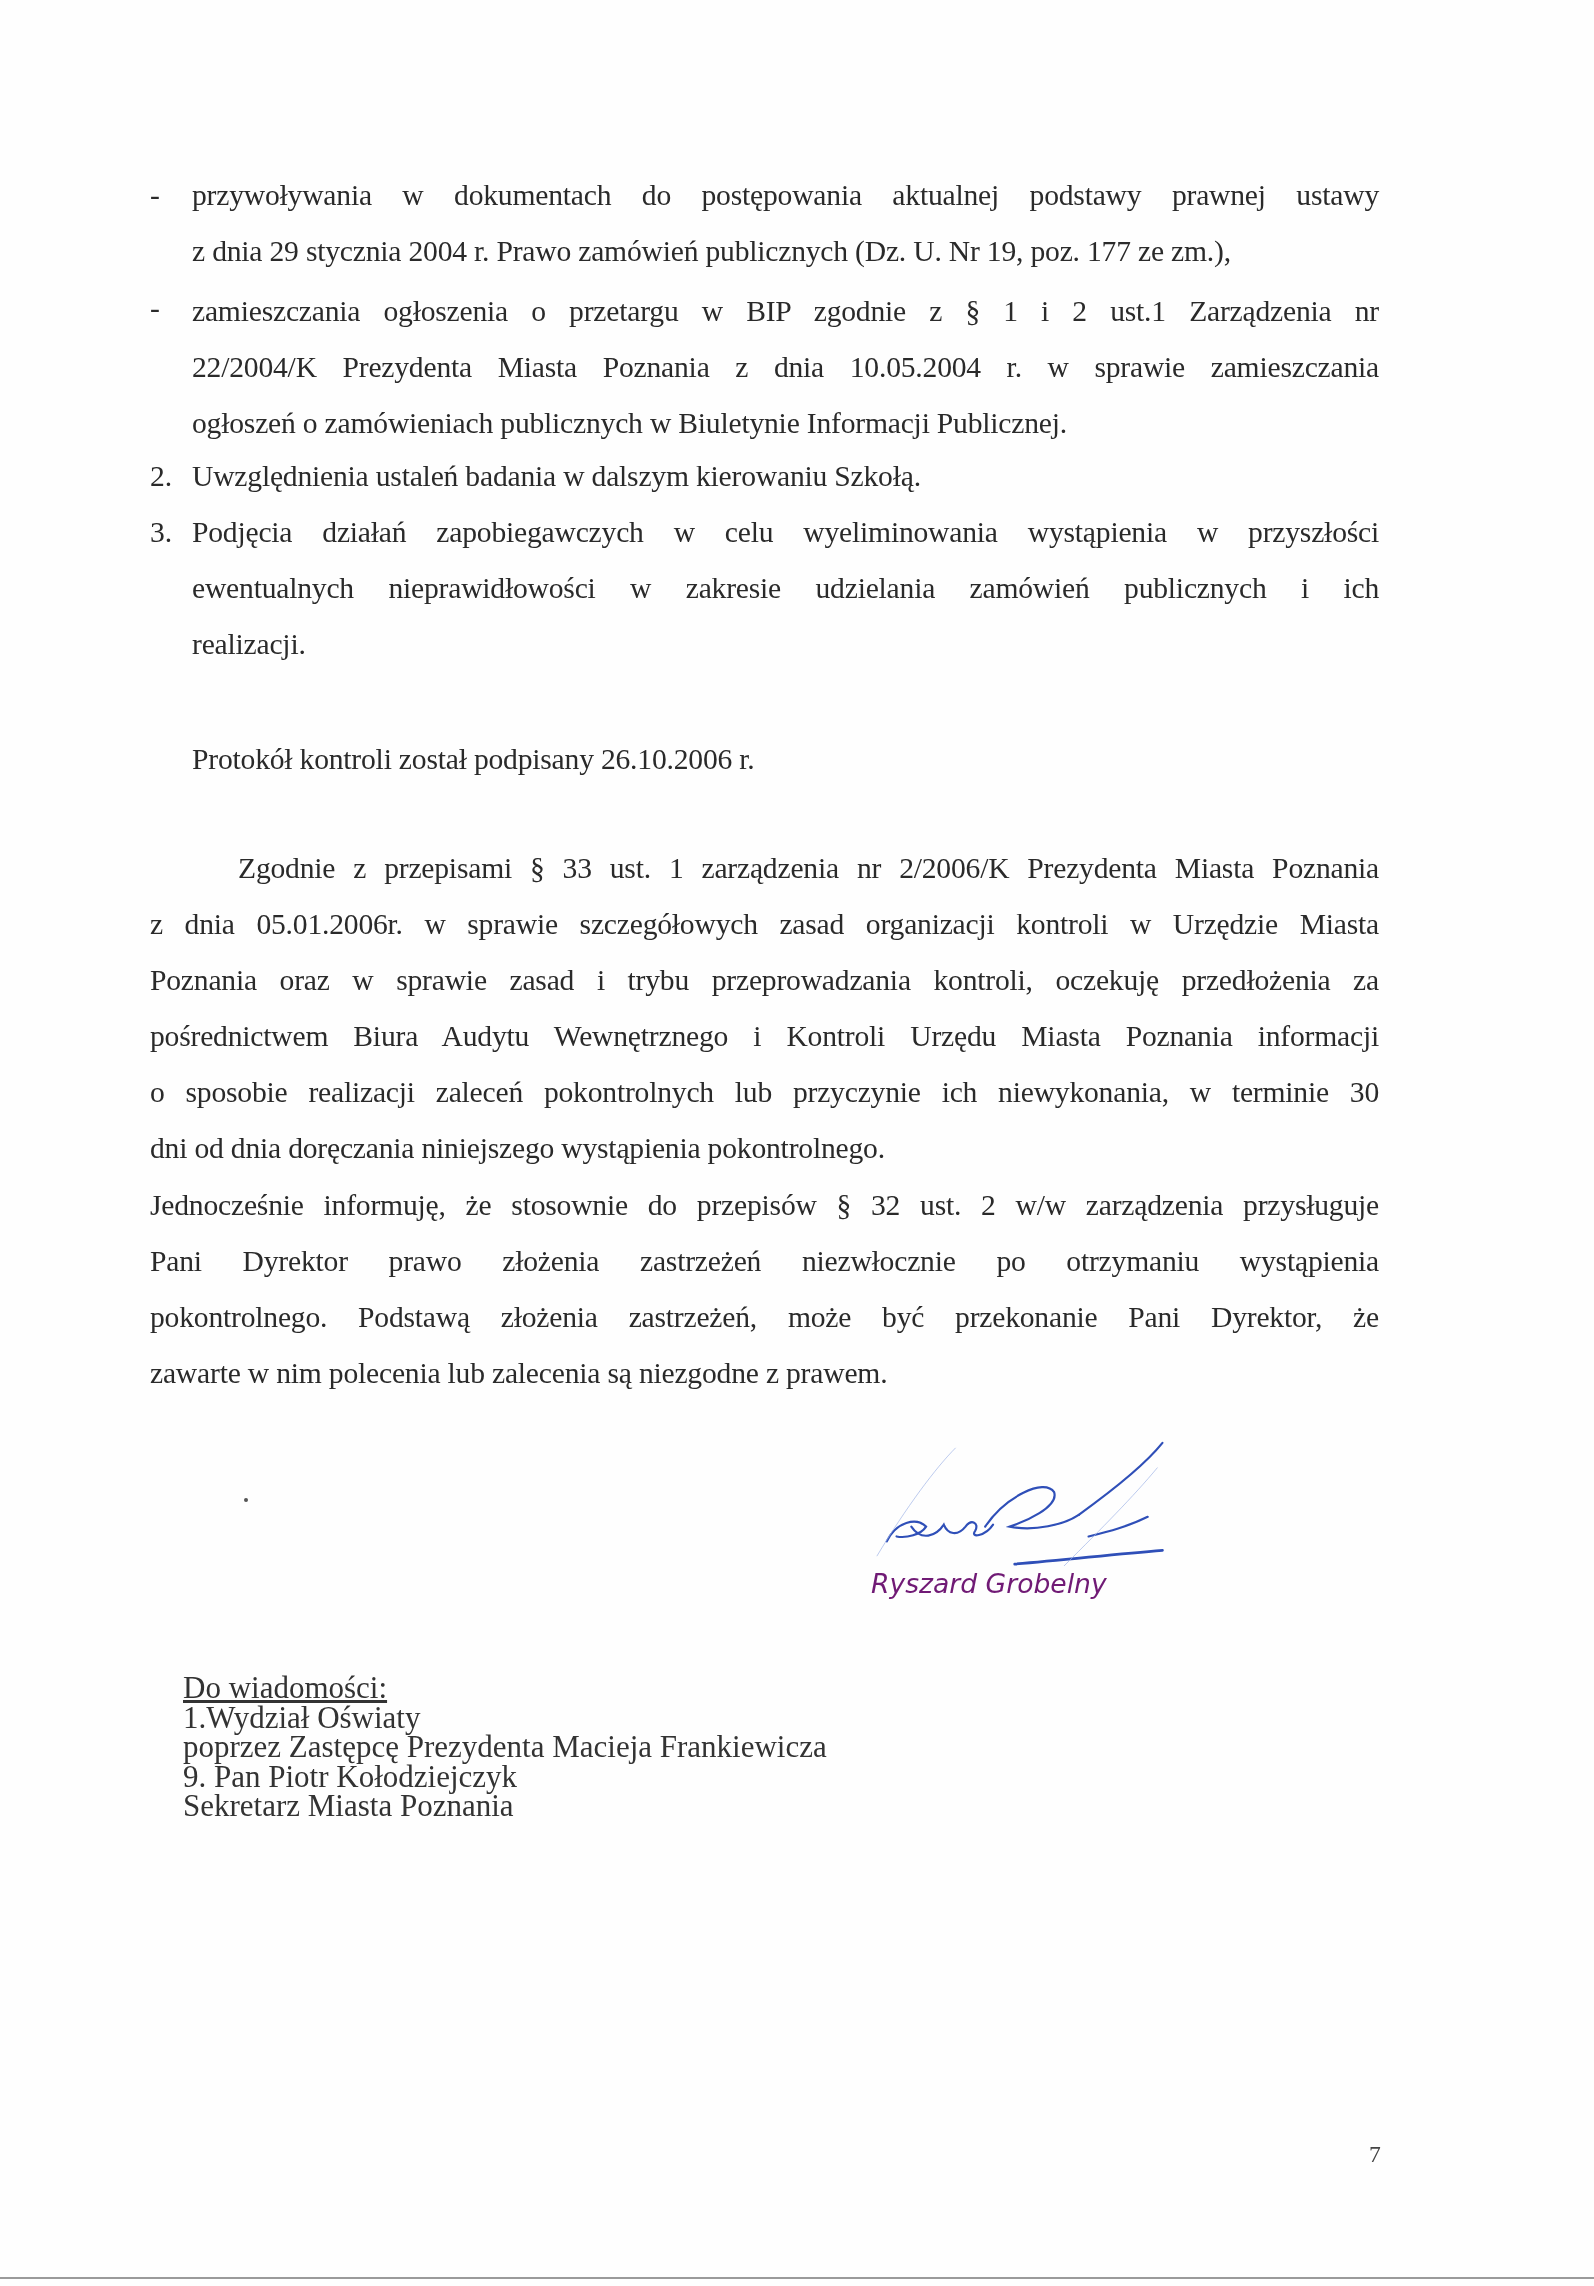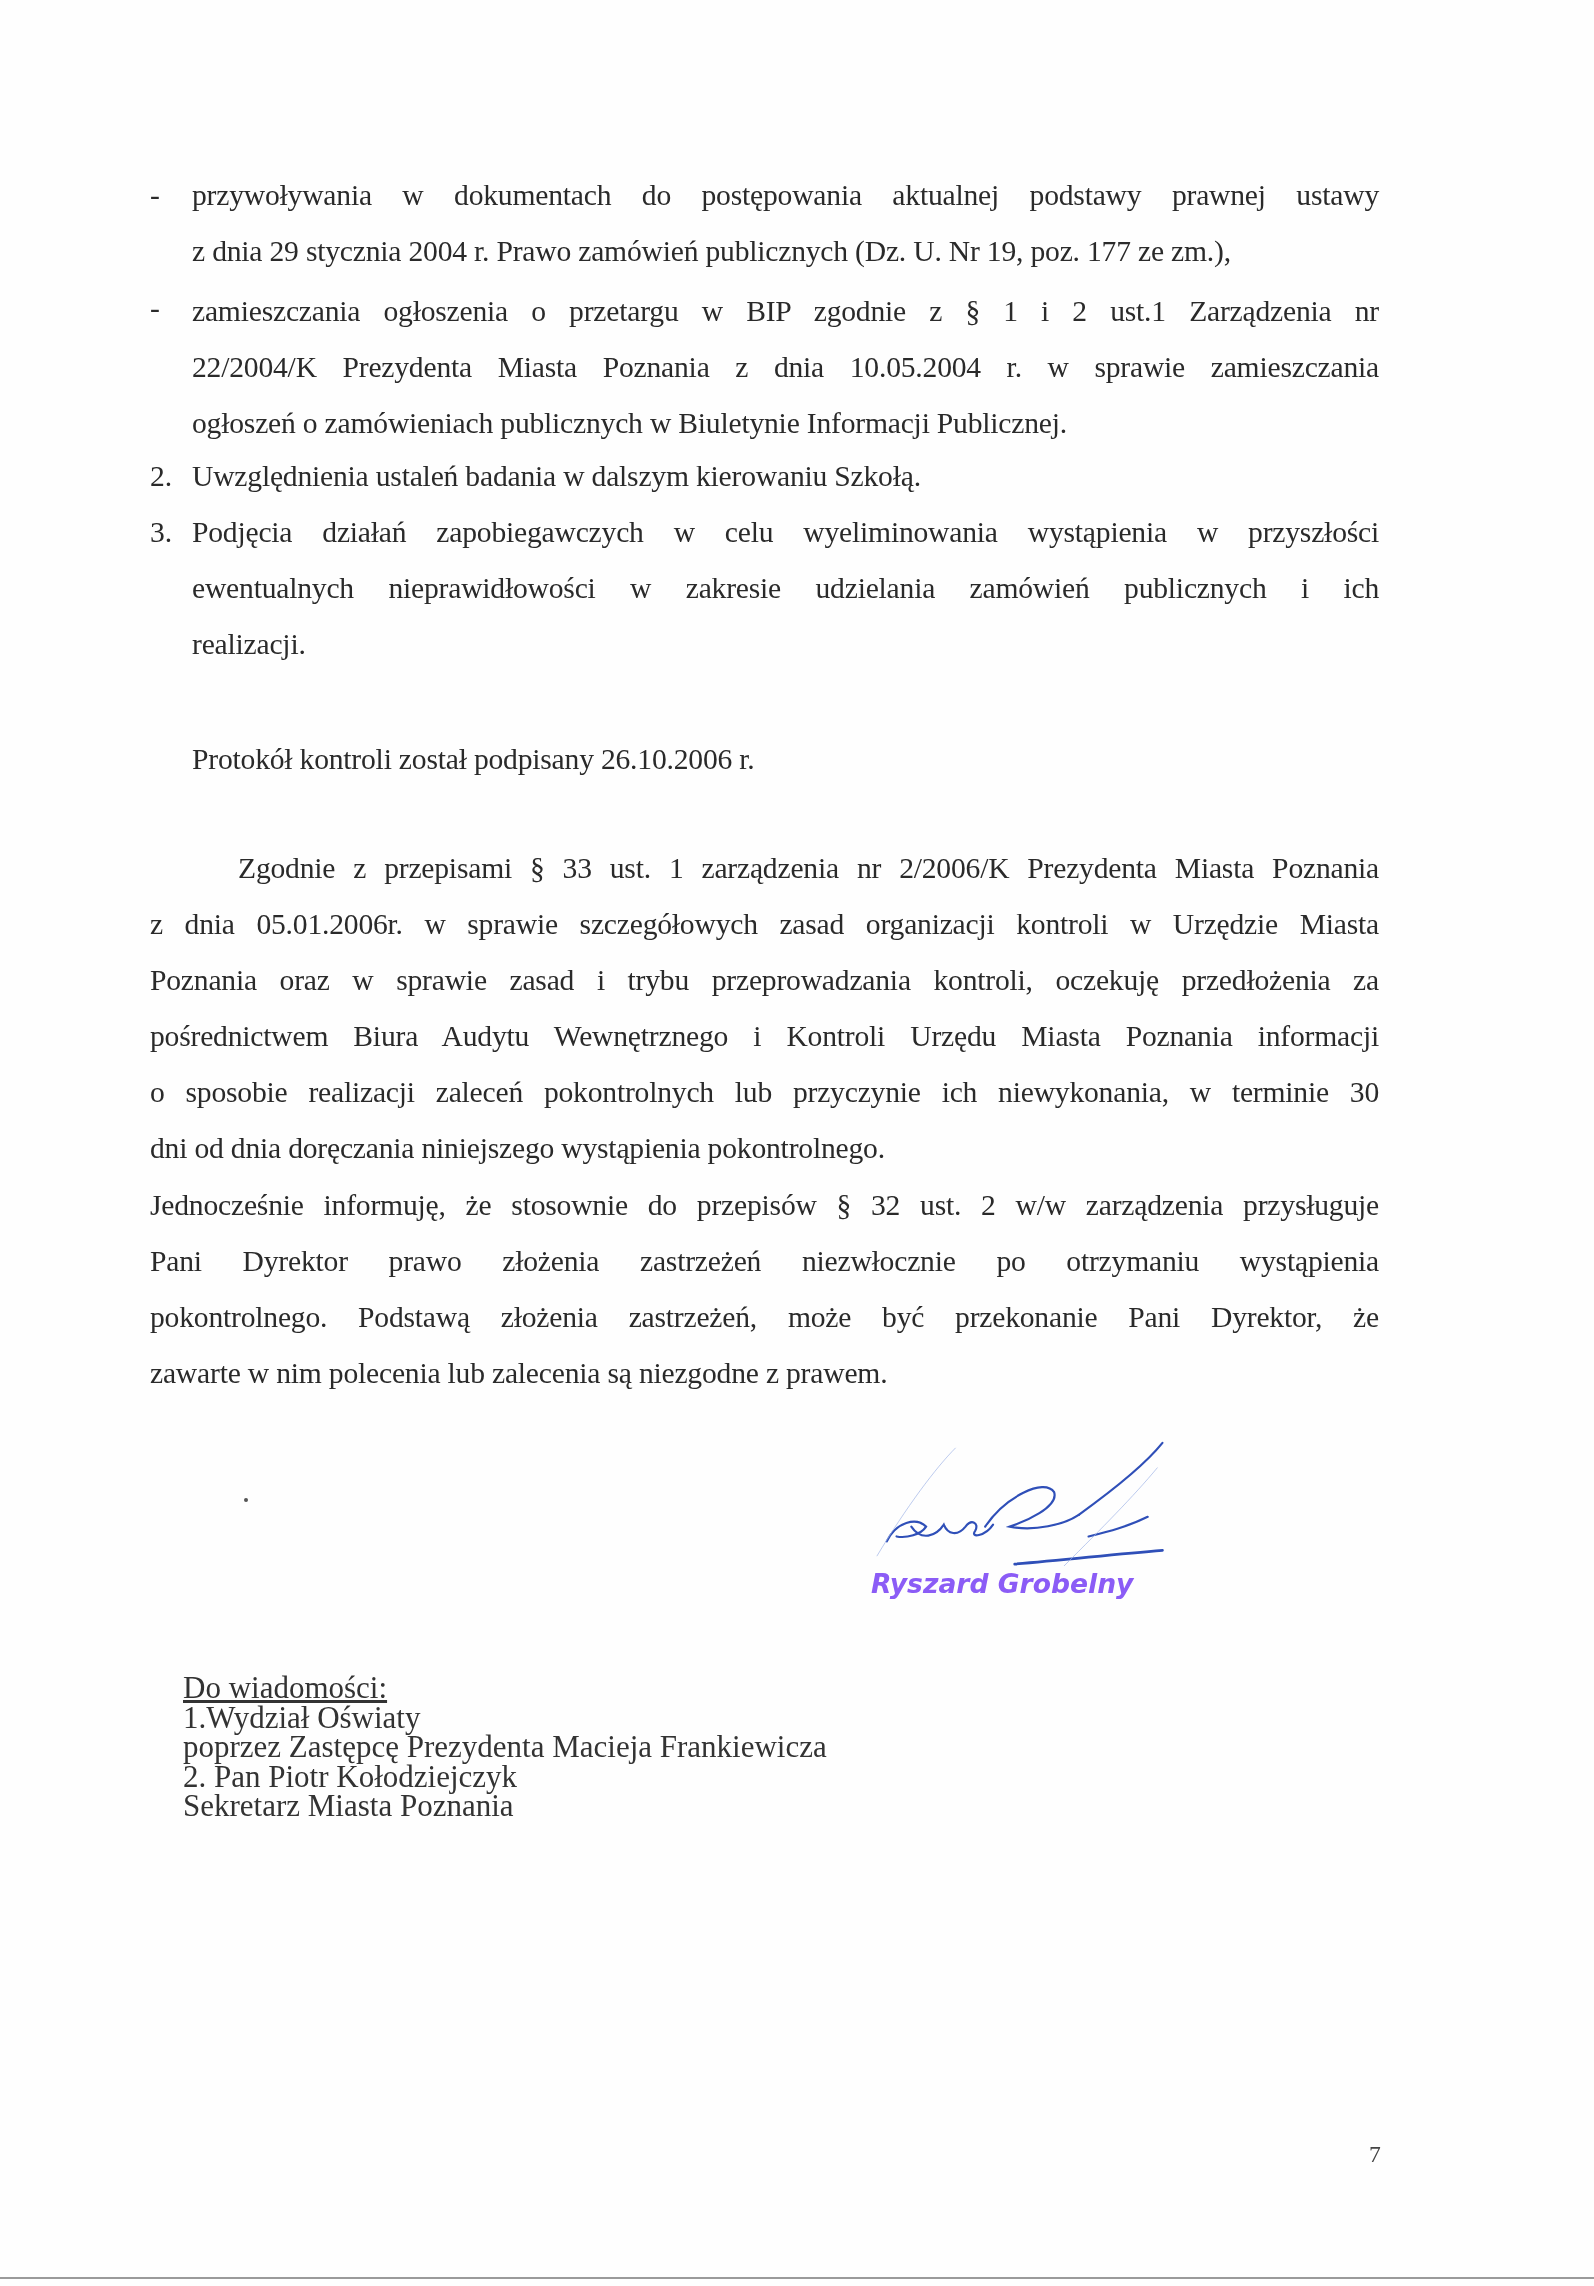--- a/index.html
+++ b/index.html
@@ -21,22 +21,22 @@
     .marker { position: absolute; left: 150px; font-size: 29.6px; line-height: 56px; }
     .line { display: block; white-space: nowrap; text-align-last: justify; }
     .line.last { text-align-last: left; }
     .footer-block {
       position: absolute; left: 183px; top: 1673px;
       font-size: 31px; line-height: 29.6px; color: #333;
     }
     .footer-block .head { text-decoration: underline; }
     .sig-name {
       position: absolute; left: 871px; top: 1568px;
-      font-family: "DejaVu Sans", sans-serif; font-style: italic; font-weight: bold;
-      color: #8b5cf6; font-size: 26.6px; letter-spacing: 0px;
+      font-family: "DejaVu Sans", sans-serif; font-style: italic; font-weight: normal;
+      color: #701a75; font-size: 26.6px; letter-spacing: 0px;
     }
     .sig-svg { position: absolute; left: 867px; top: 1428px; }
     .page-num {
       position: absolute; left: 1369px; top: 2141px;
       font-size: 23.6px; color: #444;
     }
     .bottom-edge {
       position: absolute; left: 0; right: 0; top: 2277px; height: 2px; background: #9a9a9a;
     }
     .speck { position: absolute; background: #555; border-radius: 50%; }
@@ -106,21 +106,21 @@
       <path d="M10 130 C 40 80, 70 40, 90 20"></path>
       <path d="M200 140 C 240 100, 270 70, 295 40"></path>
     </g>
   </svg>
   <div class="sig-name">Ryszard Grobelny</div>
 
   <div class="footer-block">
     <div class="head">Do wiadomości:</div>
     <div>1.Wydział Oświaty</div>
     <div>poprzez Zastępcę Prezydenta Macieja Frankiewicza</div>
-    <div>2. Pan Piotr Kołodziejczyk</div>
+    <div>9. Pan Piotr Kołodziejczyk</div>
     <div>Sekretarz Miasta Poznania</div>
   </div>
 
   <div class="page-num">7</div>
 
   <div class="bottom-edge"></div>
 </div>
 
 
 </body></html>

